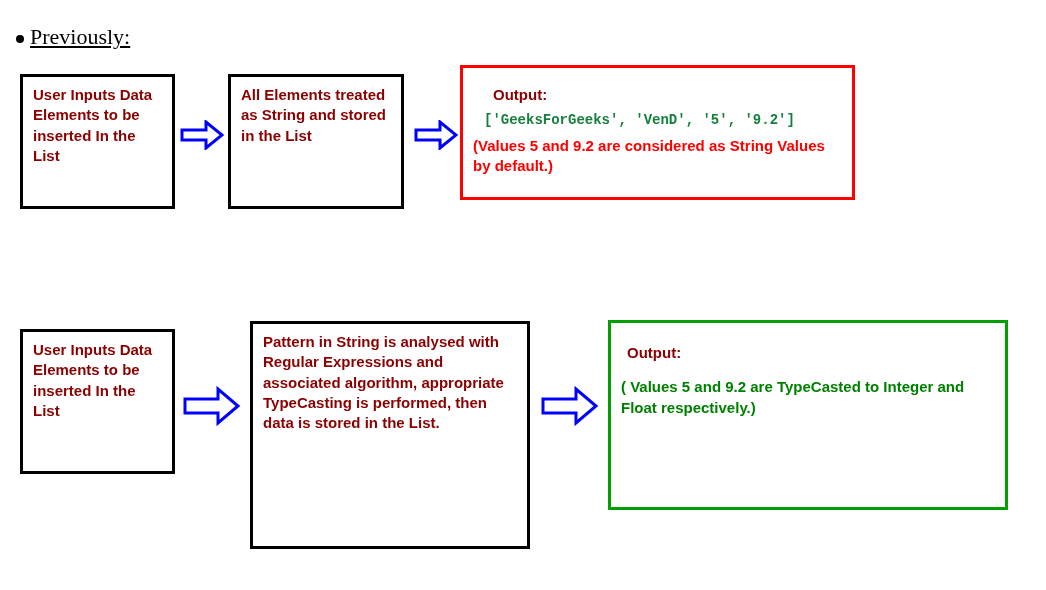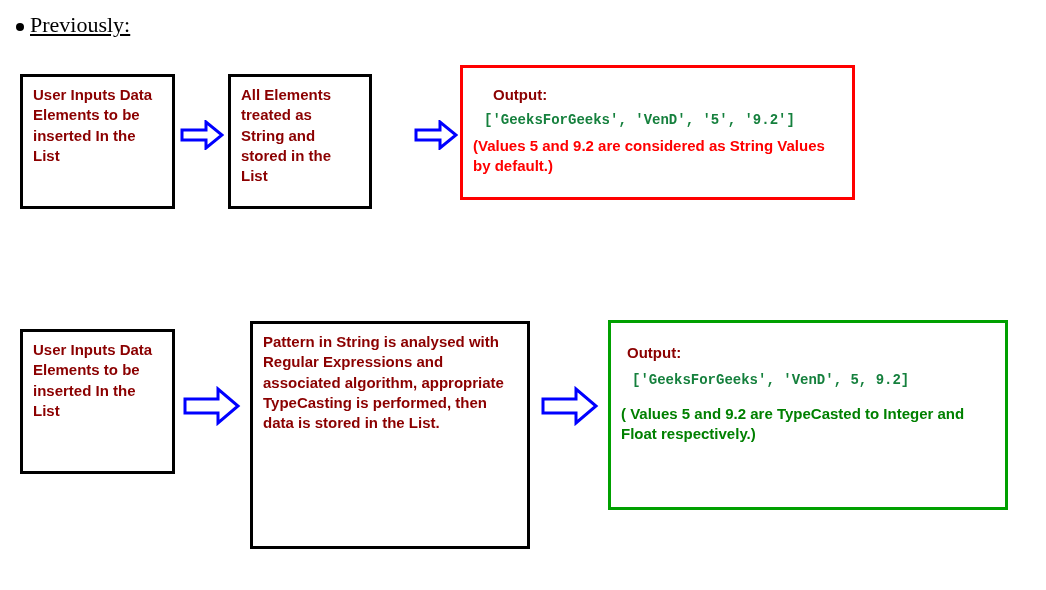--- a/index.html
+++ b/index.html
@@ -42,35 +42,35 @@
   .arrow {
     position: absolute;
     width: 44px;
     height: 30px;
   }
   .arrow svg { width: 100%; height: 100%; }
 </style>
 </head>
 <body>
 
-<div class="section-heading" style="left:16px; top:12px;">
+<div class="section-heading" style="left:16px; top:24px;">
   <span class="bullet"></span><span class="underline">Previously:</span>
 </div>
 
 <div class="box maroon" style="left:20px; top:65px; width:155px; height:135px;">
   <span>User Inputs Data Elements to be inserted In the List</span>
 </div>
 
 <div class="arrow" style="left:180px; top:120px;">
   <svg viewBox="0 0 44 30">
       <path d="M2 10 L26 10 L26 2 L42 15 L26 28 L26 20 L2 20 Z" fill="white" stroke="#0000ff" stroke-width="3"></path>
     </svg>
 </div>
 
-<div class="box maroon" style="left:228px; top:65px; width:144px; height:135px;">
+<div class="box maroon" style="left:228px; top:65px; width:176px; height:135px;">
   <span>All Elements treated as String and stored in the List</span>
 </div>
 
 <div class="arrow" style="left:414px; top:120px;">
   <svg viewBox="0 0 44 30">
       <path d="M2 10 L26 10 L26 2 L42 15 L26 28 L26 20 L2 20 Z" fill="white" stroke="#0000ff" stroke-width="3"></path>
     </svg>
 </div>
 
 <div class="box red-border" style="left:460px; top:65px; width:395px; height:135px;">
@@ -97,15 +97,14 @@
 </div>
 
 <div class="arrow" style="left:540px; top:386px; width:60px; height:40px;">
   <svg viewBox="0 0 60 40">
       <path d="M3 13 L36 13 L36 3 L56 20 L36 37 L36 27 L3 27 Z" fill="white" stroke="#0000ff" stroke-width="3"></path>
     </svg>
 </div>
 
 <div class="box green-border" style="left:608px; top:320px; width:400px; height:190px;">
   <div class="maroon" style="margin-top:12px; margin-left:6px;">Output:</div>
-  <div class="black" style="margin-top:8px;">['GeeksForGeeks', 'VenD', 5, 9.2]</div>
   <div class="green" style="margin-top:14px;">( Values  5 and 9.2 are TypeCasted to Integer and Float respectively.)</div>
 </div>
 
 </body></html>

